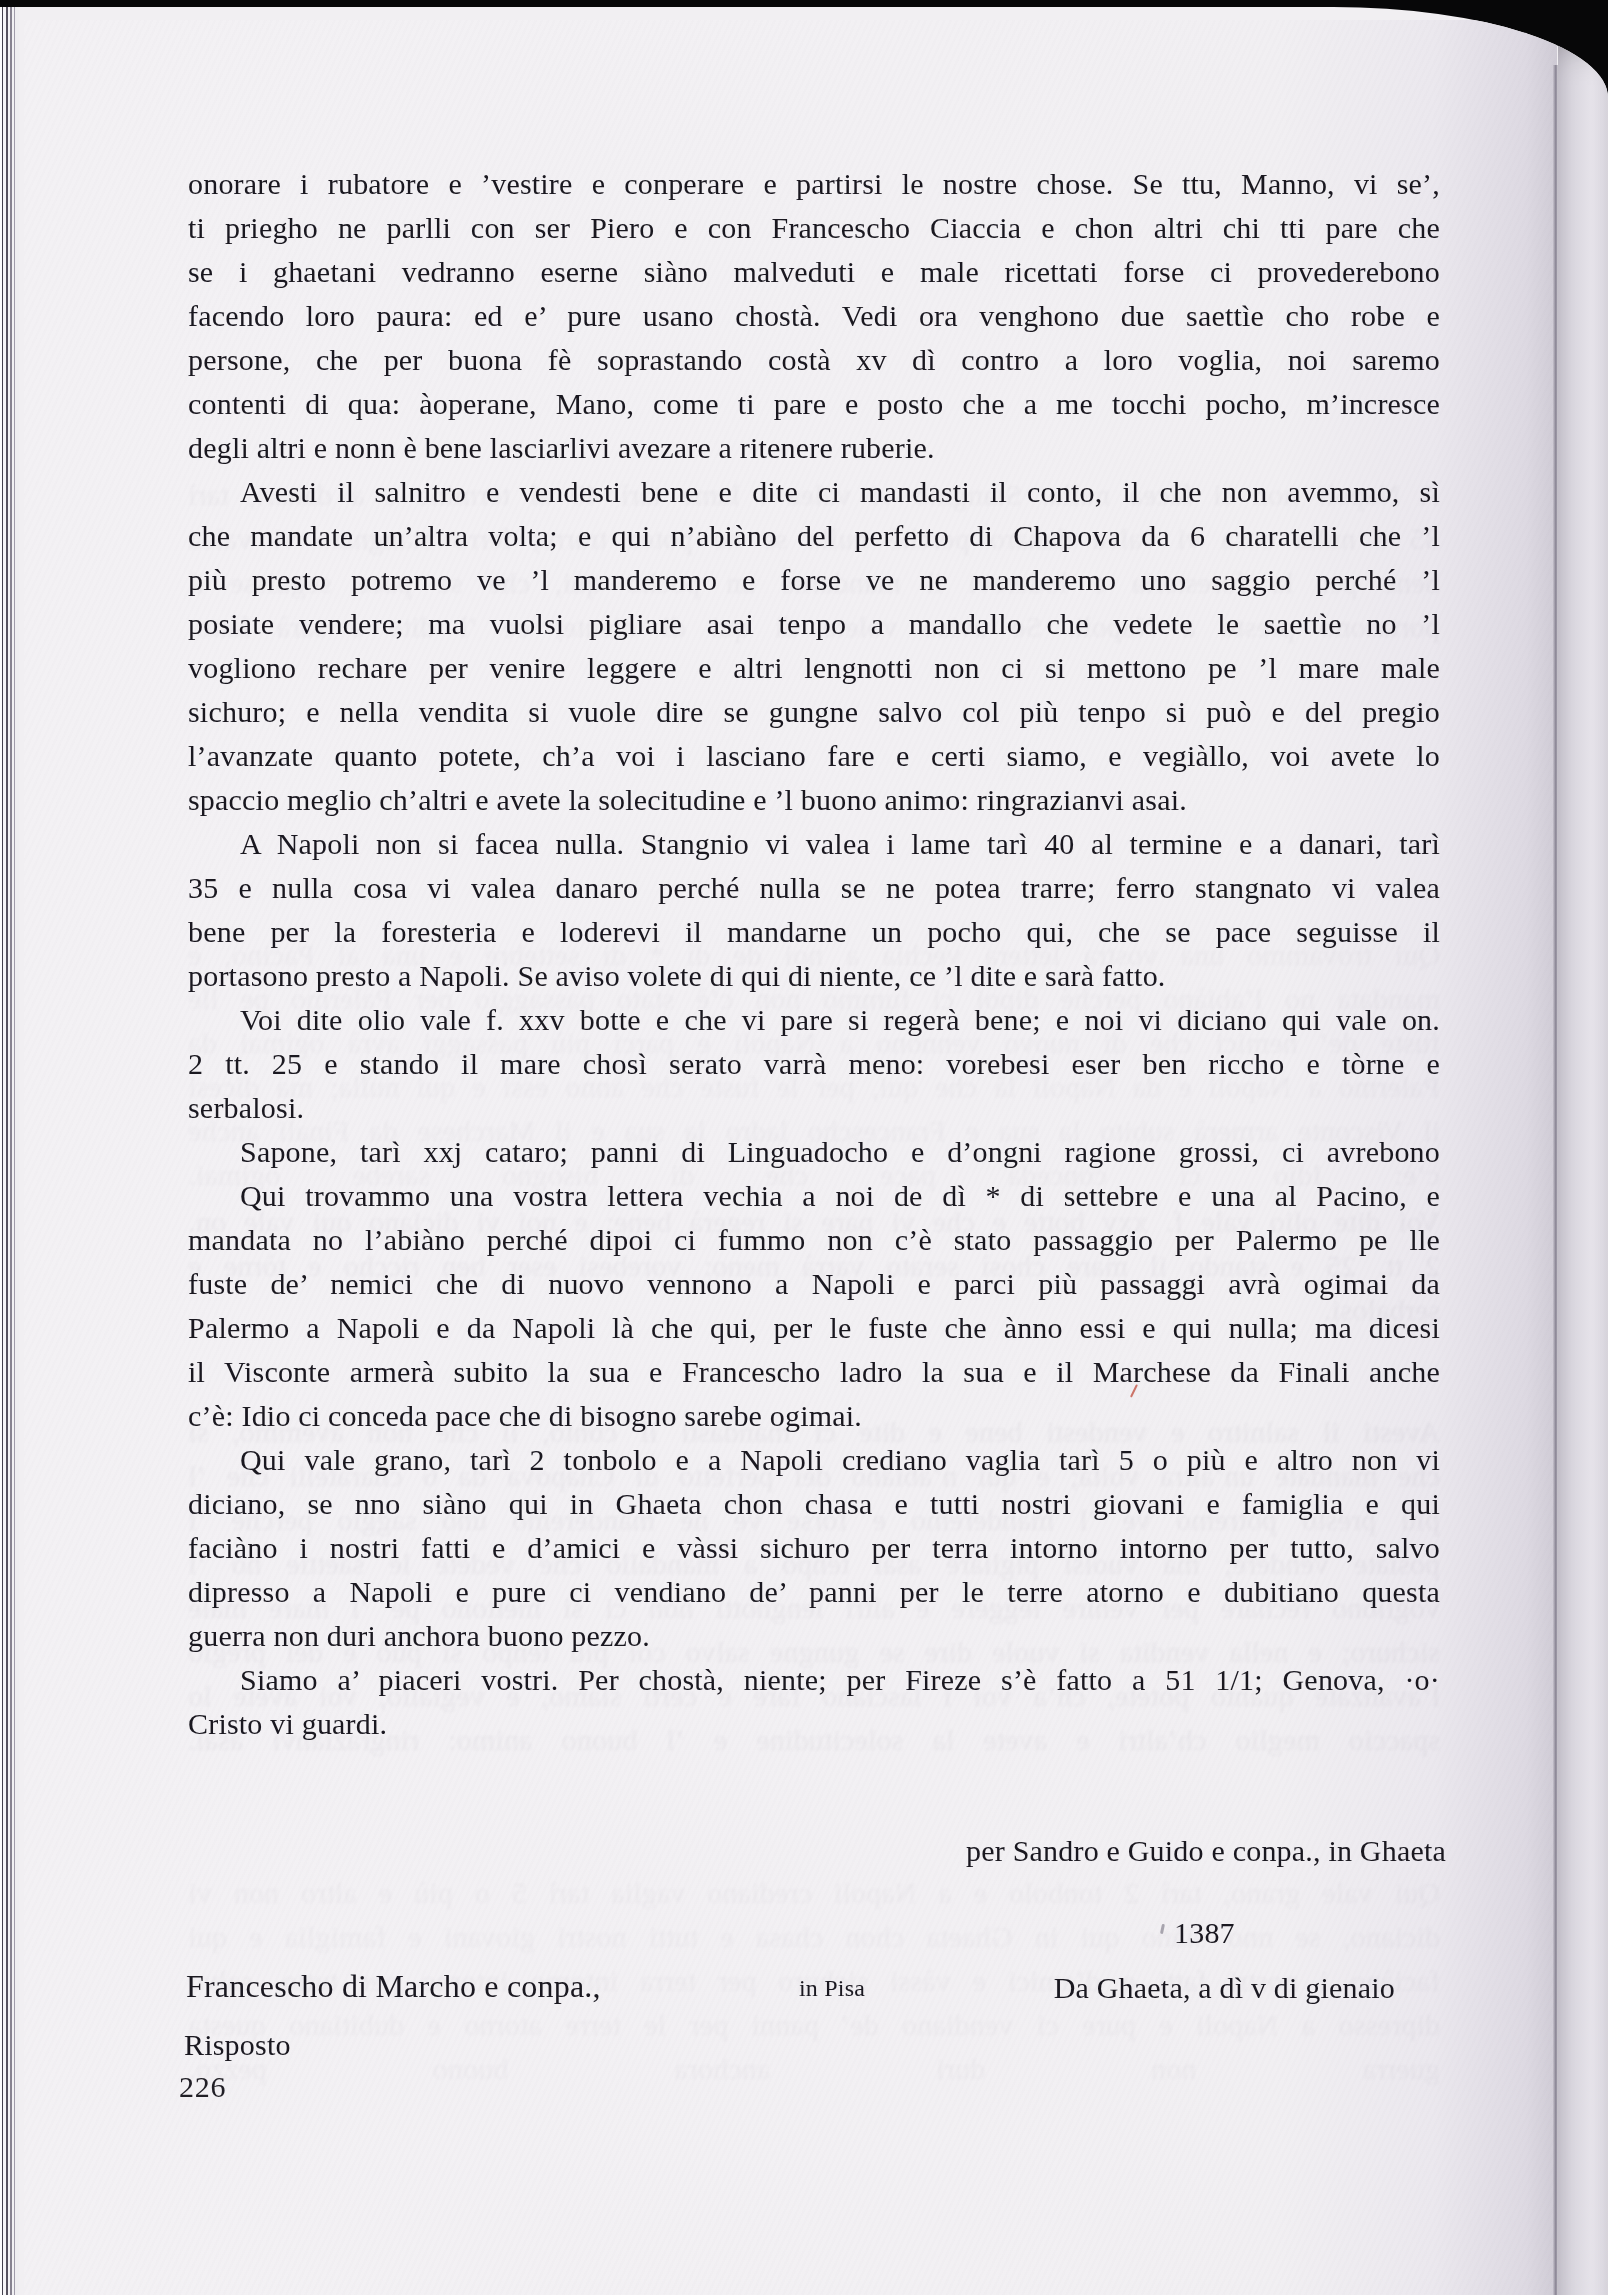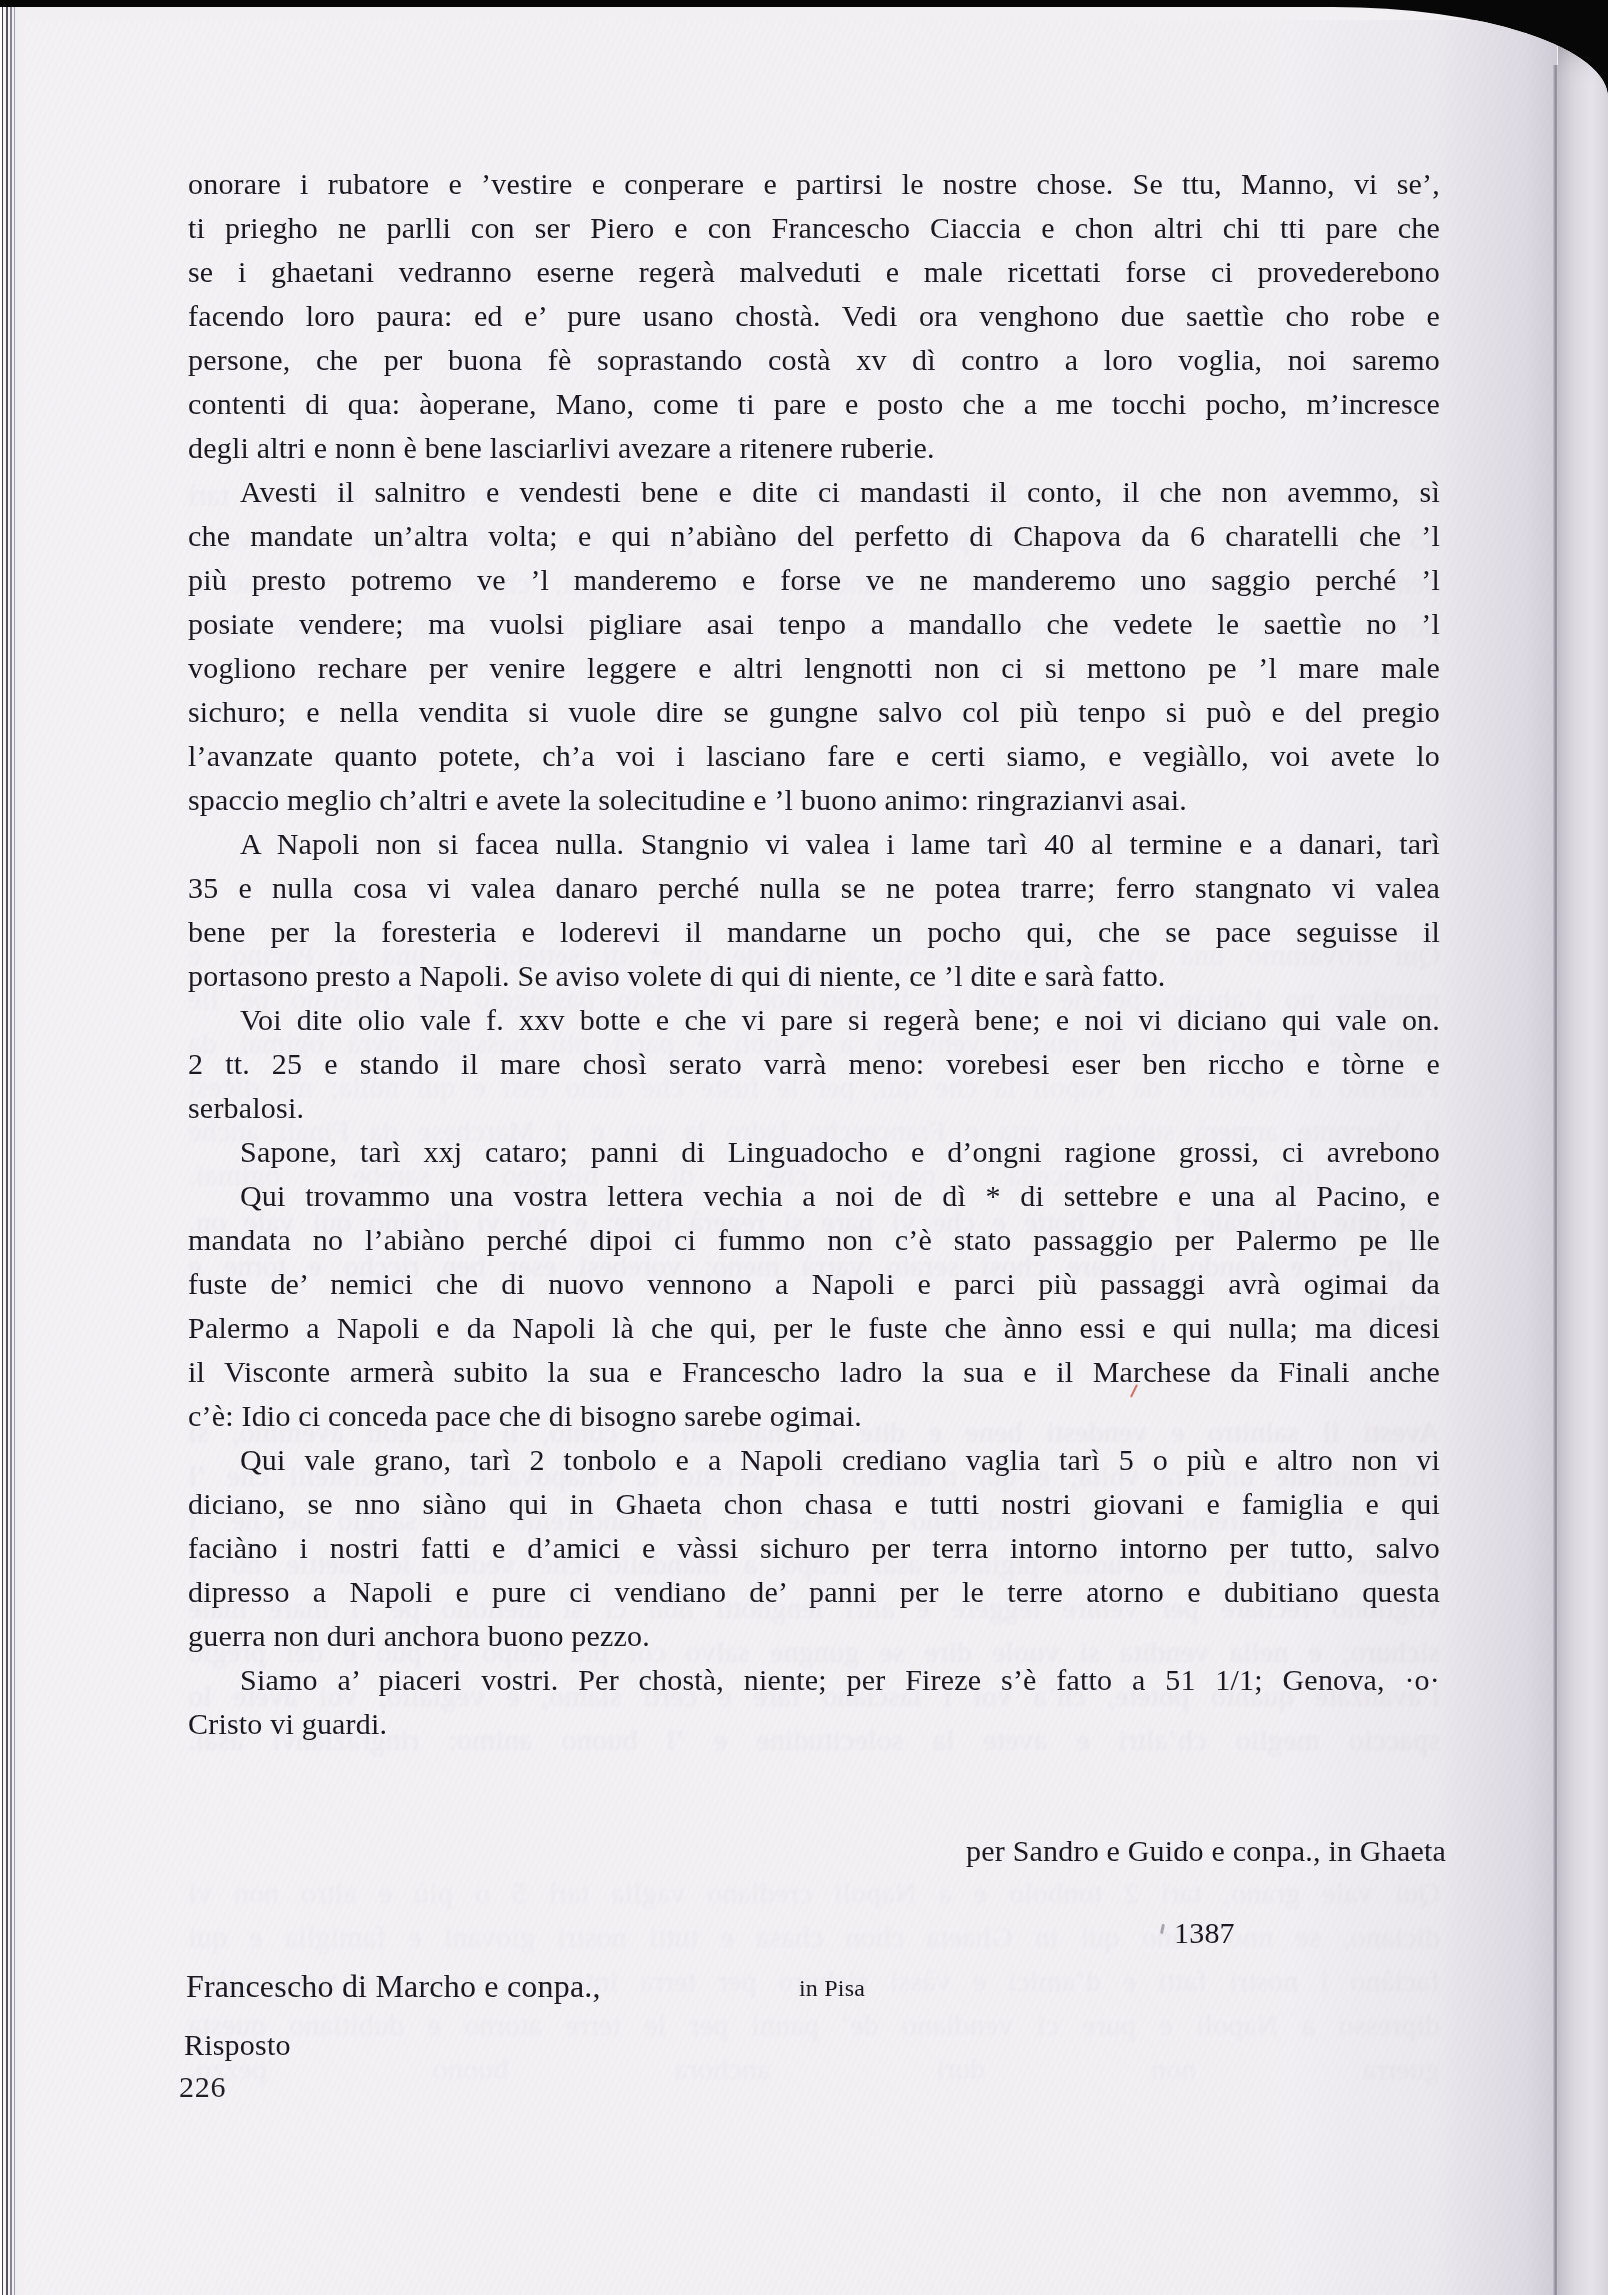--- a/index.html
+++ b/index.html
@@ -140,21 +140,21 @@
           <div class="line jfy">diciano, se nno siàno qui in Ghaeta chon chasa e tutti nostri giovani e famiglia e qui</div>
           <div class="line jfy">faciàno i nostri fatti e d’amici e vàssi sichuro per terra intorno intorno per tutto, salvo</div>
           <div class="line jfy">dipresso a Napoli e pure ci vendiano de’ panni per le terre atorno e dubitiano questa</div>
           <div class="line jfy">guerra non duri anchora buono pezzo.</div>
         </div>
       </div>
 
     <div class="letter-body" id="letter-host">
         <div class="line jfy">onorare i rubatore e ’vestire e conperare e partirsi le nostre chose. Se ttu, Manno, vi se’,</div>
         <div class="line jfy">ti priegho ne parlli con ser Piero e con Francescho Ciaccia e chon altri chi tti pare che</div>
-        <div class="line jfy">se i ghaetani vedranno eserne regerà malveduti e male ricettati forse ci provederebono</div>
+        <div class="line jfy">se i ghaetani vedranno eserne siàno malveduti e male ricettati forse ci provederebono</div>
         <div class="line jfy">facendo loro paura: ed e’ pure usano chostà. Vedi ora venghono due saettìe cho robe e</div>
         <div class="line jfy">persone, che per buona fè soprastando costà xv dì contro a loro voglia, noi saremo</div>
         <div class="line jfy">contenti di qua: àoperane, Mano, come ti pare e posto che a me tocchi pocho, m’incresce</div>
         <div class="line last">degli altri e nonn è bene lasciarlivi avezare a ritenere ruberie.</div>
         <div class="line jfy indent">Avesti il salnitro e vendesti bene e dite ci mandasti il conto, il che non avemmo, sì</div>
         <div class="line jfy">che mandate un’altra volta; e qui n’abiàno del perfetto di Chapova da 6 charatelli che ’l</div>
         <div class="line jfy">più presto potremo ve ’l manderemo e forse ve ne manderemo uno saggio perché ’l</div>
         <div class="line jfy">posiate vendere; ma vuolsi pigliare asai tenpo a mandallo che vedete le saettìe no ’l</div>
         <div class="line jfy">vogliono rechare per venire leggere e altri lengnotti non ci si mettono pe ’l mare male</div>
         <div class="line jfy">sichuro; e nella vendita si vuole dire se gungne salvo col più tenpo si può e del pregio</div>
@@ -180,20 +180,21 @@
         <div class="line jfy">dipresso a Napoli e pure ci vendiano de’ panni per le terre atorno e dubitiano questa</div>
         <div class="line last">guerra non duri anchora buono pezzo.</div>
         <div class="line jfy indent">Siamo a’ piaceri vostri. Per chostà, niente; per Fireze s’è fatto a 51 1/1; Genova, ·o·</div>
         <div class="line last">Cristo vi guardi.</div>
       </div>
 
     <div class="closing-company">per Sandro e Guido e conpa., in Ghaeta</div>
     <div class="closing-addressee">Francescho di Marcho e conpa.,</div>
     <div class="closing-year">1387</div>
     <div class="closing-place">in Pisa</div>
+    <div class="closing-date">Da Ghaeta, a dì v di gienaio</div>
     <div class="closing-annotation">Risposto</div>
 
     <div class="page-number">226</div>
 
     <div class="pen-mark"></div>
     <div class="speck"></div>
   </div>
 
   <div class="gutter"></div>
   <div class="next-page"></div>

